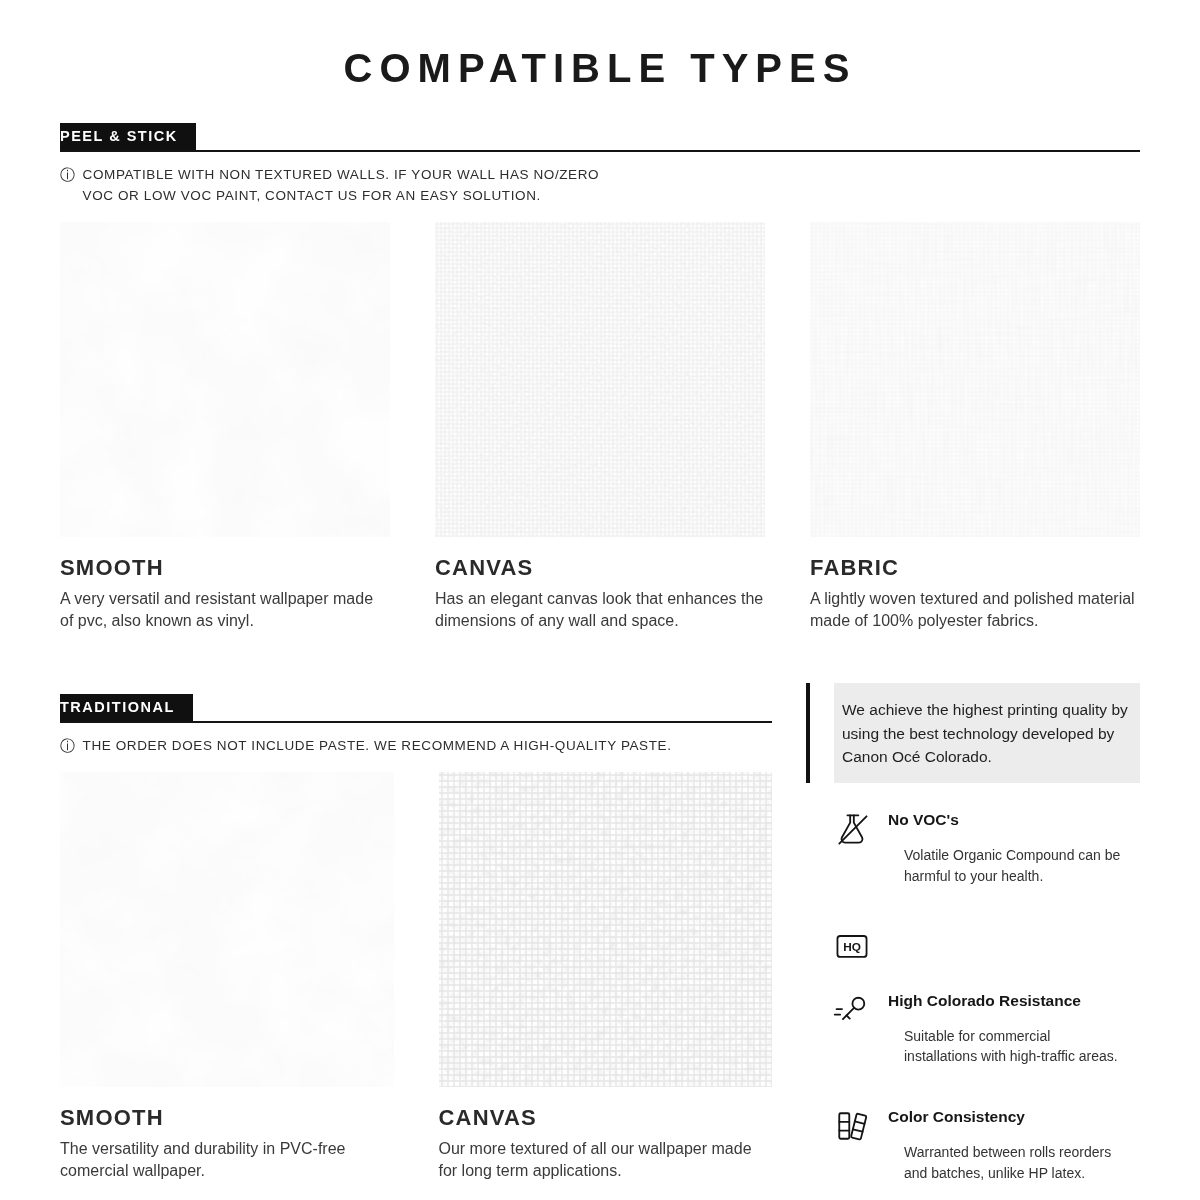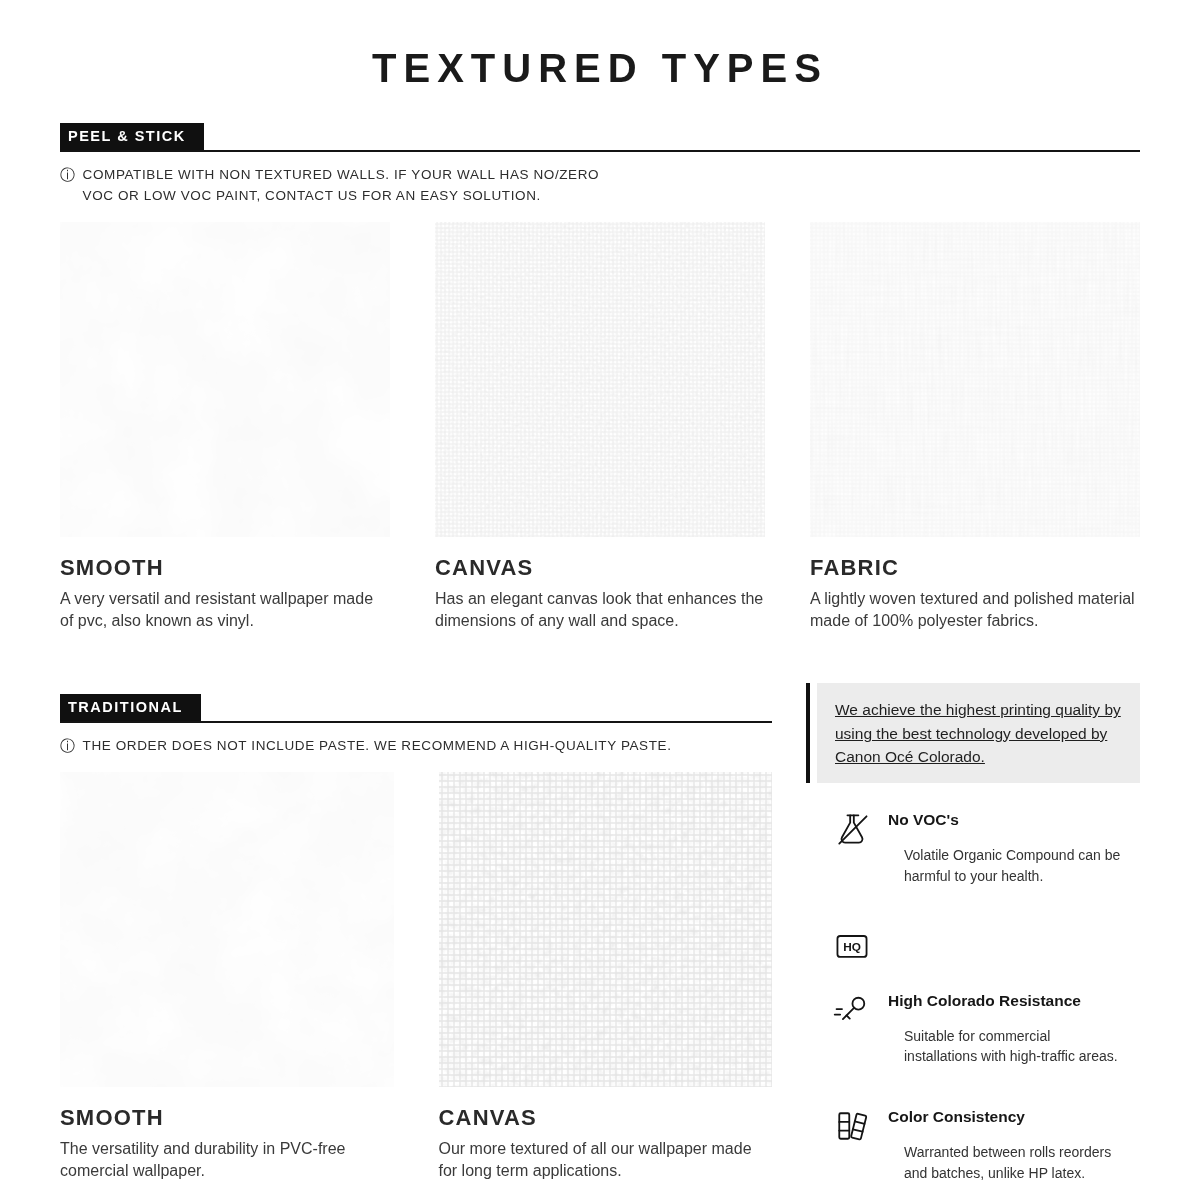--- a/index.html
+++ b/index.html
@@ -29,21 +29,21 @@
     line-height: 0;
   }
   .badge {
     display: inline-block;
     background: #101010;
     color: #ffffff;
     font-size: 14.5px;
     font-weight: 700;
     letter-spacing: 1.5px;
     line-height: 1;
-    padding: 6px 18px 6px 8px;
+    padding: 6px 18px 6px 0;
     vertical-align: bottom;
   }
 
   .note {
     display: flex;
     gap: 7px;
     margin: 12px 0 0 0;
     font-size: 13.5px;
     font-weight: 500;
     letter-spacing: 0.6px;
@@ -77,27 +77,26 @@
     color: #3a3a3a;
   }
 
   .bottom { display: flex; gap: 34px; margin-top: 30px; }
   .bottom .left { width: 712px; flex: none; }
   .bottom .right { flex: 1; padding-top: 21px; }
 
   .quote { display: flex; }
   .quote-bar { flex: none; width: 4px; background: #111111; }
   .quote-box {
-    margin-left: 7px;
+    margin-left: 24px;
     background: #ececec;
-    padding: 15px 18px;
+    padding: 15px 8px;
     font-size: 15.5px;
     line-height: 1.5;
     color: #1f1f1f;
-    text-decoration: underline;
   }
 
   .features {
     margin-top: 26px;
     padding-left: 26px;
     display: flex;
     flex-direction: column;
     gap: 24px;
   }
   .feature { display: flex; gap: 16px; }
@@ -169,21 +168,21 @@
       <path d="M0 2h4M2 0v4" stroke="#e4e4e4" stroke-width="1" fill="none"></path>
     </pattern>
     <pattern id="weaveRough" width="6" height="6" patternUnits="userSpaceOnUse">
       <path d="M0 3h6M3 0v6" stroke="#dddddd" stroke-width="1.4" fill="none"></path>
     </pattern>
   </defs>
 </svg>
 
 <div class="page">
 
-  <h1 class="title">TEXTURED TYPES</h1>
+  <h1 class="title">COMPATIBLE TYPES</h1>
 
   <section>
     <div class="section-header">
       <span class="badge">PEEL &amp; STICK</span>
     </div>
 
     <p class="note">
       <span class="info-icon">ⓘ</span>
       <span>
         <span>COMPATIBLE WITH NON TEXTURED WALLS. IF YOUR WALL HAS NO/ZERO</span><br>

